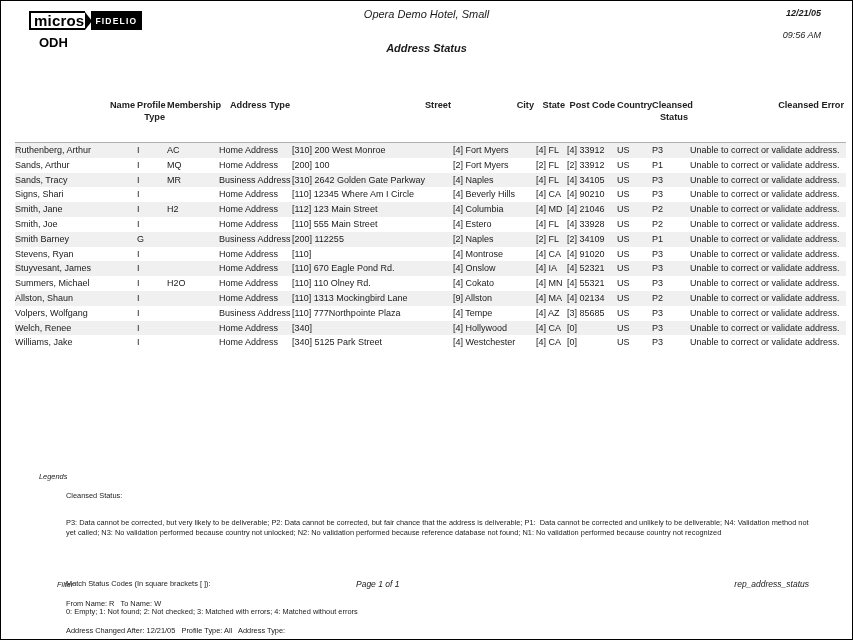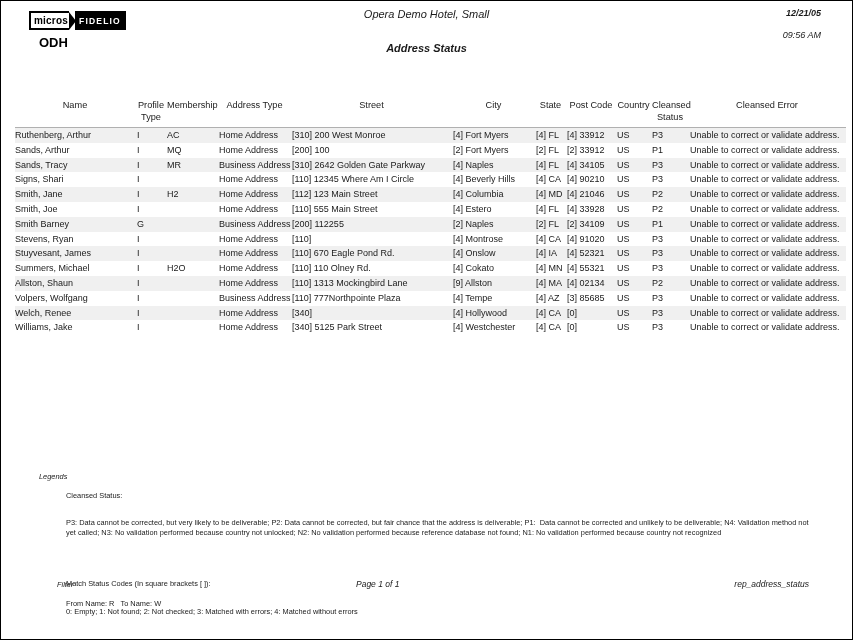--- a/index.html
+++ b/index.html
@@ -7,42 +7,42 @@
   body { font-family:"Liberation Sans", sans-serif; color:#1a1a1a; }
   .page {
     position:relative; width:853px; height:640px; background:#fff;
     border:1px solid #000; overflow:hidden;
   }
 
   
   .logo { position:absolute; left:28px; top:10px; display:flex; align-items:stretch; height:19px; }
   .logo-micros {
     background:#fff; border:2px solid #000; border-right:none;
-    font-weight:bold; font-size:10px; letter-spacing:.2px;
+    font-weight:bold; font-size:15px; letter-spacing:.2px;
     padding:0 1px 0 3px; display:flex; align-items:center; color:#000;
   }
   .logo-chevron { width:0; height:0; align-self:center;
     border-top:9.5px solid transparent; border-bottom:9.5px solid transparent;
     border-left:7px solid #000; margin-left:0; background:#fff; }
   .logo-fidelio {
     background:#000; color:#fff; font-weight:bold; font-size:8.5px;
     letter-spacing:1.2px; padding:0 5px 0 4px; display:flex; align-items:center;
     margin-left:-1px;
   }
   .property-code { position:absolute; left:38px; top:34px; font-weight:bold; font-size:13px; color:#000; }
   .report-title { position:absolute; left:0; top:7px; width:100%; text-align:center; font-style:italic; font-size:11px; }
   .report-subtitle { position:absolute; left:0; top:41px; width:100%; text-align:center; font-style:italic; font-weight:bold; font-size:11px; }
   .report-date { position:absolute; right:31px; top:7px; font-style:italic; font-size:9px;font-weight:bold; }
   .report-time { position:absolute; right:31px; top:29px; font-style:italic; font-size:9px; }
 
   
   .report-table { position:absolute; left:14px; top:99px; width:831px; border-collapse:collapse; table-layout:fixed; }
   .report-table th {
-    font-weight:normal; text-align:center; vertical-align:top;
-    font-size:9.2px; line-height:11.5px; padding:0 2px 4px 0; color:#222;
+    font-weight:bold; text-align:right; vertical-align:top;
+    font-size:9.2px; line-height:11.5px; padding:0 2px 19px 0; color:#222;
   }
   .report-table thead tr { border-bottom:1px solid #b0b0b0; }
   .report-table td {
     font-size:9px; line-height:14.8px; height:14.8px; padding:0 2px 0 0;
     white-space:nowrap; overflow:visible; color:#1a1a1a; vertical-align:middle;
   }
   .report-table tbody tr.stripe { background:#f0f0f0; }
 
   
   .legends { position:absolute; left:38px; top:471px; width:780px; font-size:7.4px; line-height:9.3px; }
@@ -301,19 +301,20 @@
         <p>0: Empty; 1: Not found; 2: Not checked; 3: Matched with errors; 4: Matched without errors</p>
       </div>
 
     </div>
   </div>
 
   <div class="footer">
     <span class="filter-label">Filter</span>
     <div class="filter-body">
       <p>From Name: R   To Name: W</p>
+      <p>Address Changed After: 12/21/05   Profile Type: All   Address Type:</p>
       
     </div>
     <span class="page-number">Page 1 of 1</span>
     <span class="report-id">rep_address_status</span>
   </div>
 
 </div>
 
 </body></html>

